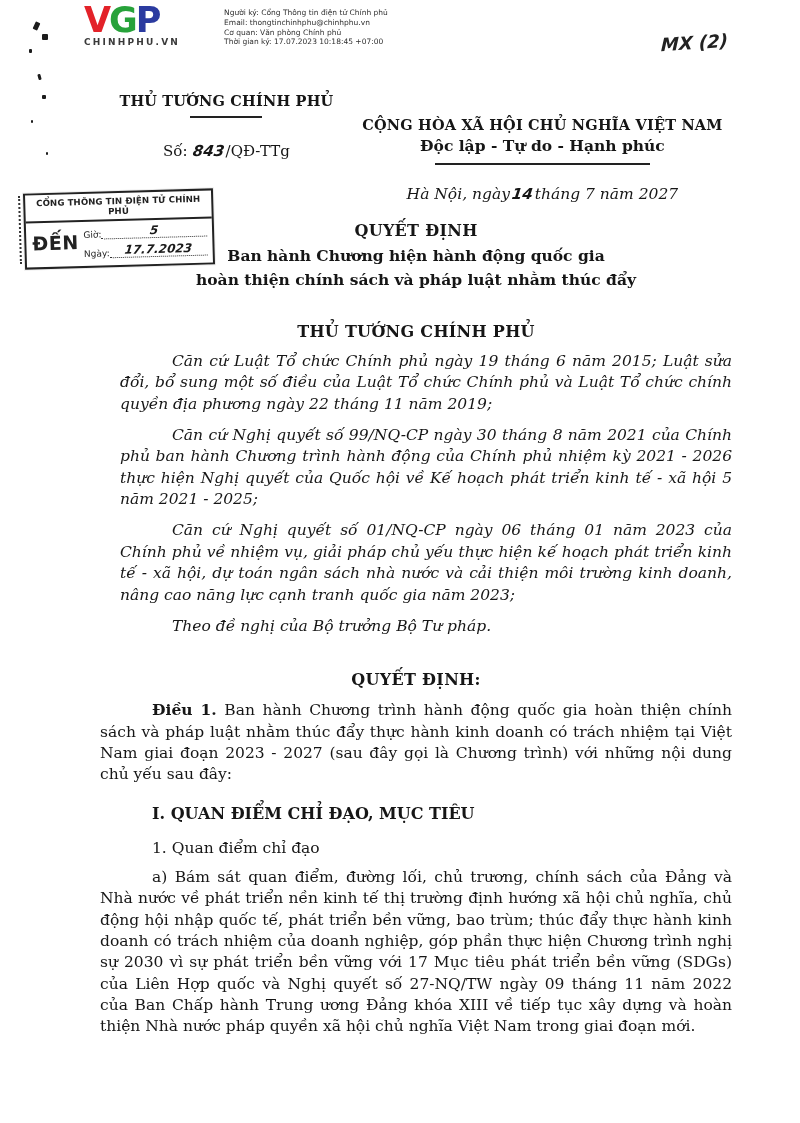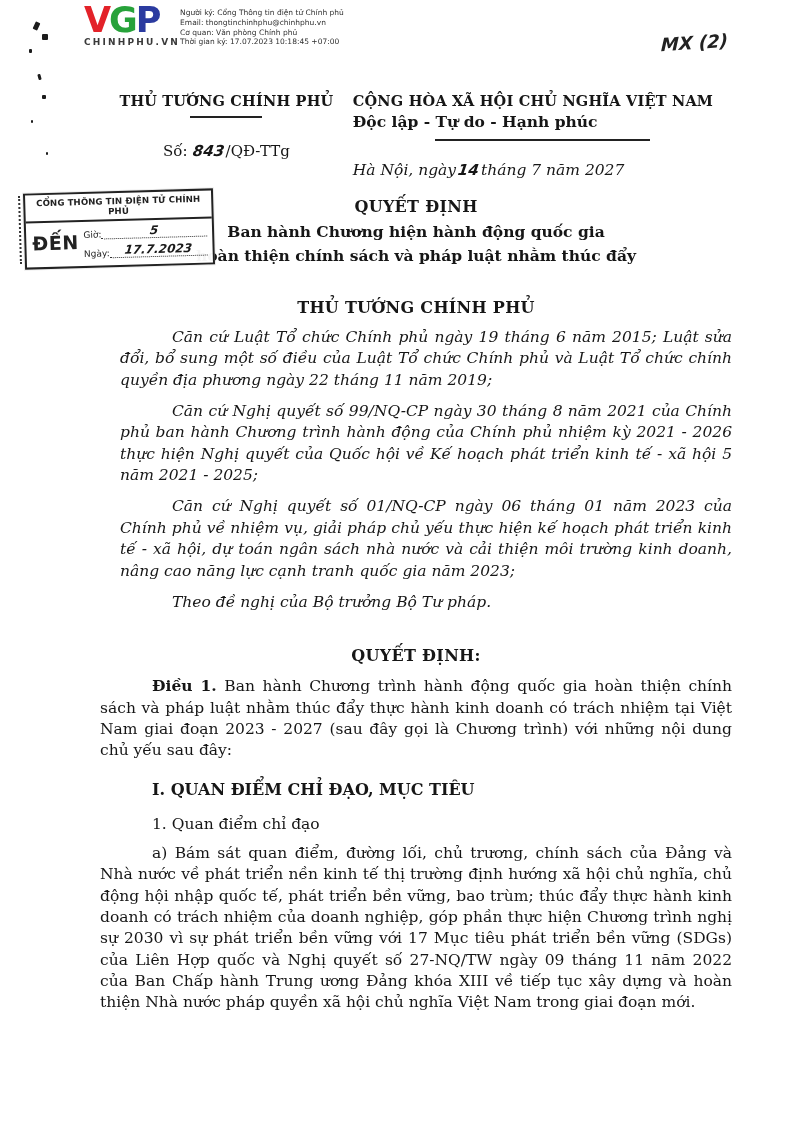--- a/index.html
+++ b/index.html
@@ -10,41 +10,41 @@
     color:#161616;
     position:relative;
     overflow:hidden;
   }
   .page{position:relative;width:800px;height:1123px;}
 
   
   .speck{position:absolute;background:#1c1c1c;border-radius:1px;}
 
   
-  .logo-block{position:absolute;left:84px;top:6px;display:flex;align-items:center;}
+  .logo-block{position:absolute;left:84px;top:6px;display:flex;align-items:center;gap:36px;}
   .vgp{font-family:"DejaVu Sans",sans-serif;font-weight:bold;font-size:35px;line-height:0.85;letter-spacing:-2px;}
   .vgp .v{color:#e32229;}
   .vgp .g{color:#27a23a;}
   .vgp .p{color:#2b3ba0;}
   .vgp-sub{font-family:"DejaVu Sans",sans-serif;font-weight:bold;font-size:9px;letter-spacing:2.2px;color:#3a3a3a;margin-top:1px;}
-  .sigmeta{font-family:"DejaVu Sans",sans-serif;font-size:7.5px;line-height:1.3;color:#2f2f2f;margin-top:2px;}
+  .sigmeta{font-family:"DejaVu Sans",sans-serif;font-size:7.5px;line-height:1.3;color:#2f2f2f;margin-left:8px;margin-top:2px;}
 
   
   .hand-note{
     position:absolute;right:72px;top:32px;
     font-family:"DejaVu Sans",sans-serif;font-style:italic;font-weight:bold;
     font-size:18px;color:#222;transform:rotate(-4deg) skewX(-6deg);
   }
 
   .content{padding:92px 68px 0 100px;}
 
   
   .hdr{display:flex;}
   .hdr-left{width:40%;text-align:center;}
-  .hdr-right{width:60%;}
+  .hdr-right{width:60%;text-align:center;margin-top:24px;}
   .issuer{font-weight:bold;font-size:14.5px;letter-spacing:0.2px;}
   .rule-s{width:72px;border-top:2px solid #222;margin:7px auto 0;}
   .nat1{font-weight:bold;font-size:14.5px;letter-spacing:0.2px;}
   .nat2{font-weight:bold;font-size:15.5px;margin-top:3px;}
   .rule-l{width:215px;border-top:2px solid #222;margin:8px auto 0;}
   .so-line{margin-top:24px;font-size:15px;}
   .hand{font-family:"DejaVu Sans",sans-serif;font-style:italic;font-weight:bold;transform:skewX(-8deg);display:inline-block;}
   .so-hand{font-size:15px;margin:0 1px;}
   .date-line{margin-top:20px;font-style:italic;font-size:15.5px;}
   .day-hand{font-size:15px;margin:0 2px;}

